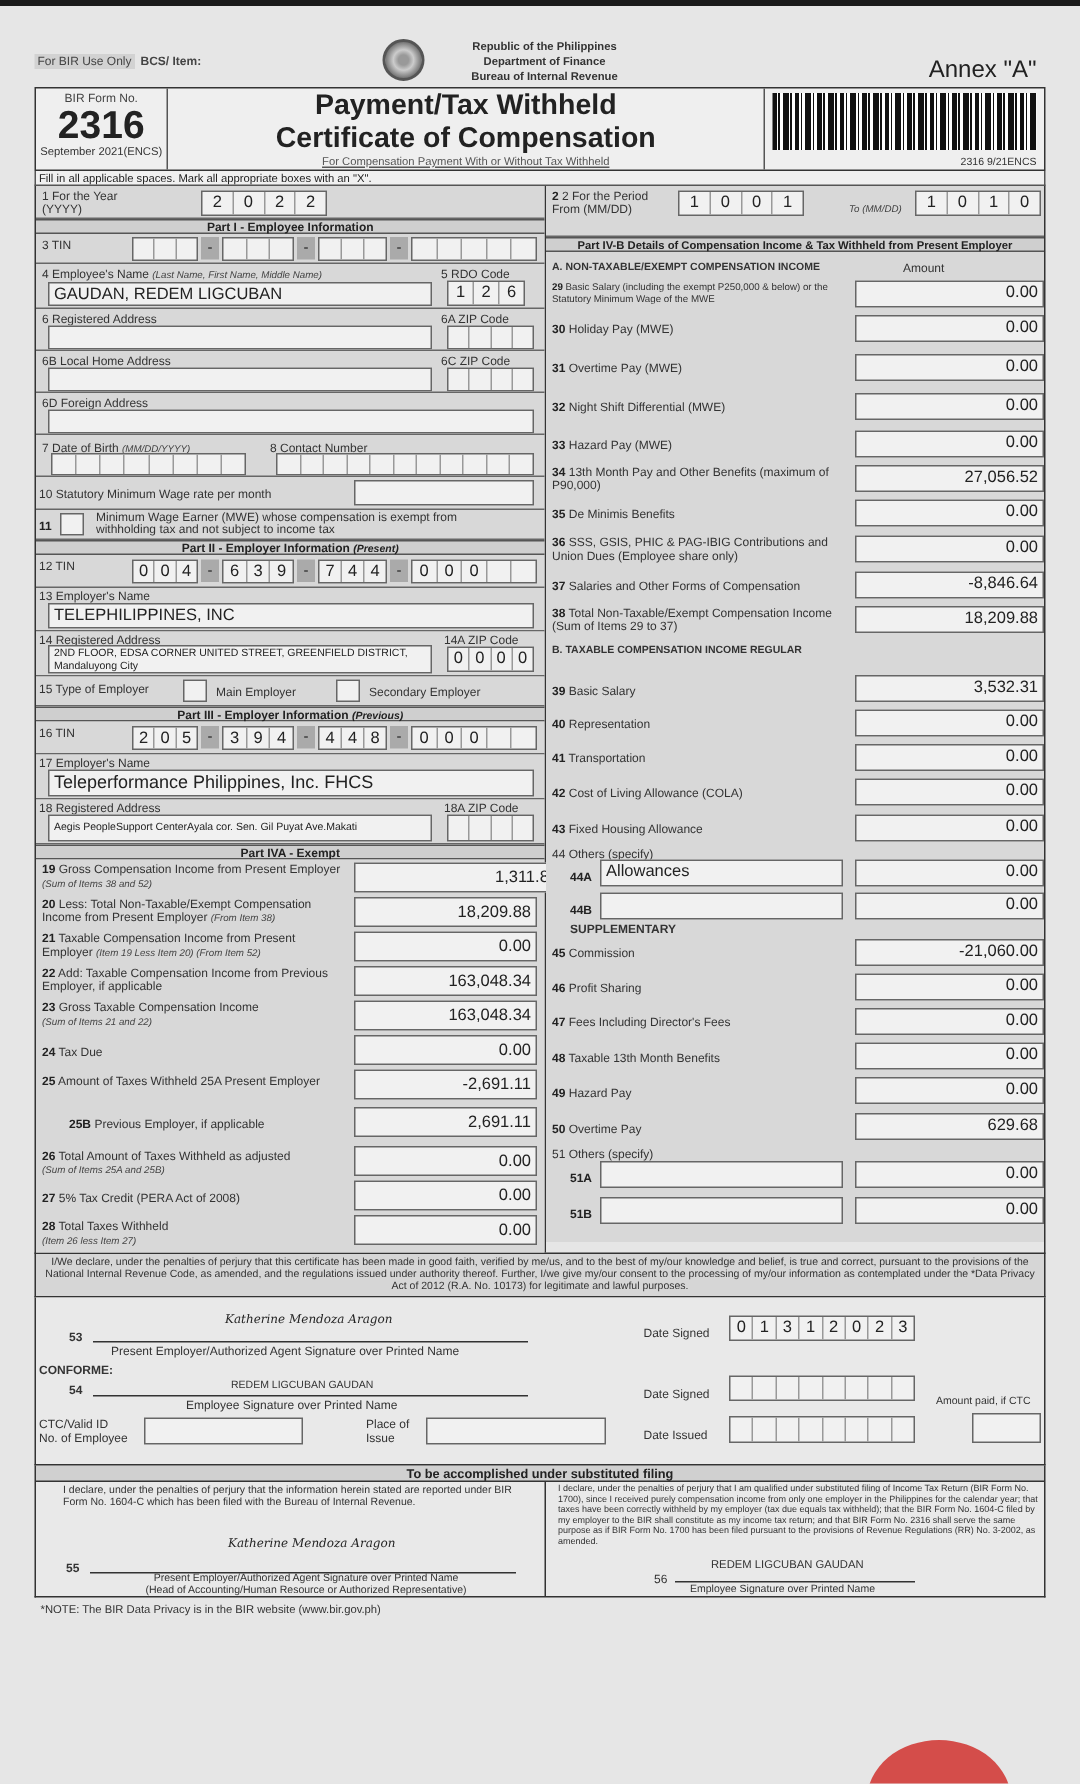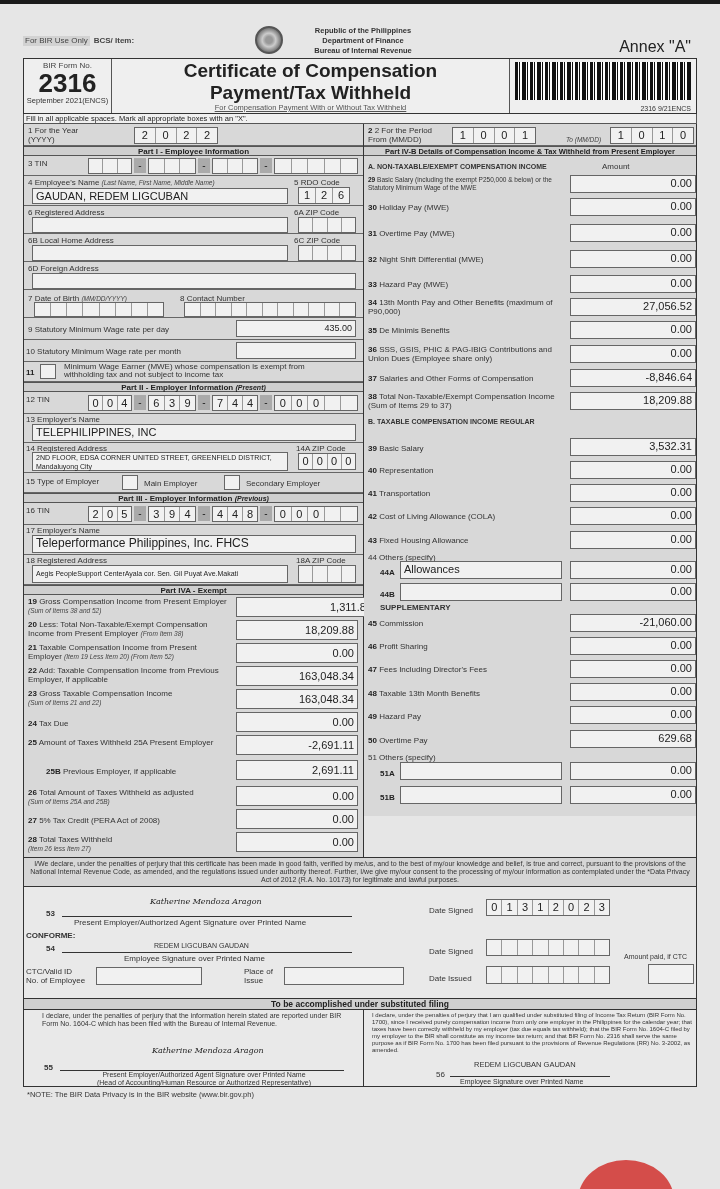--- a/index.html
+++ b/index.html
@@ -66,22 +66,22 @@
     <div class="annex">Annex "A"</div>
   </div>
 
   <div class="titlebox">
     <div class="formno">
       <div class="l1">BIR Form No.</div>
       <div class="big">2316</div>
       <div class="l3">September 2021(ENCS)</div>
     </div>
     <div class="titlec">
+      <div class="t1">Payment/Tax Withheld</div>
       <div class="t1">Certificate of Compensation</div>
-      <div class="t1">Payment/Tax Withheld</div>
       <div class="t3">For Compensation Payment With or Without Tax Withheld</div>
     </div>
     <div class="barcode">
       <div class="bars"></div>
       <div class="bcode">2316 9/21ENCS</div>
     </div>
   </div>
   <div class="fill">Fill in all applicable spaces. Mark all appropriate boxes with an "X".</div>
 
   <div class="cols">
@@ -180,24 +180,20 @@
             <span></span>
             <span></span>
             <span></span>
             <span></span>
             <span></span>
             <span></span>
             <span></span>
             <span></span>
             <span></span>
           </div>
-      </div>
-      <div class="row" style="height:22px">
-        <div class="lbl" style="left:4px;top:7px">9 Statutory Minimum Wage rate per day</div>
-        <div class="box amt" style="left:212px;top:2px;width:120px;height:17px;font-size:9px">435.00</div>
       </div>
       <div class="row" style="height:22px">
         <div class="lbl" style="left:2px;top:7px">10 Statutory Minimum Wage rate per month</div>
         <div class="box amt" style="left:212px;top:2px;width:120px;height:17px"></div>
       </div>
       <div class="row" style="height:20px">
         <div class="lbl" style="left:2px;top:6px"><b>11</b></div>
         <div class="box" style="left:16px;top:2px;width:16px;height:15px"></div>
         <div class="lbl" style="left:40px;top:1px;width:270px;line-height:8px">Minimum Wage Earner (MWE) whose compensation is exempt from withholding tax and not subject to income tax</div>
       </div>
@@ -317,21 +313,21 @@
         <div class="lbl" style="left:4px;top:193px;width:200px"><b>26</b> <span>Total Amount of Taxes Withheld as adjusted</span><br><span class="sm">(Sum of Items 25A and 25B)</span></div>
         <div class="box amt" style="left:212px;top:191px;width:122px;height:20px;line-height:19px">0.00</div>
         <div class="lbl" style="left:4px;top:221px"><b>27</b> <span>5% Tax Credit (PERA Act of 2008)</span></div>
         <div class="box amt" style="left:212px;top:214px;width:122px;height:20px;line-height:19px">0.00</div>
         <div class="lbl" style="left:4px;top:240px;width:200px"><b>28</b> <span>Total Taxes Withheld</span><br><span class="sm">(Item 26 less Item 27)</span></div>
         <div class="box amt" style="left:212px;top:237px;width:122px;height:20px;line-height:19px">0.00</div>
       </div>
     </div>
 
     <div class="rc">
-      <div class="row" style="height:22px">
+      <div class="row" style="height:34px">
         <div class="lbl" style="left:4px;top:2px"><b>2</b> <span>2  For the Period</span><br><span>From (MM/DD)</span></div>
         <div class="dig" style="left:88px;top:3px;width:84px;height:17px">
             <span>1</span>
             <span>0</span>
             <span>0</span>
             <span>1</span>
           </div>
         <div class="lbl sm" style="left:202px;top:11px">To (MM/DD)</div>
         <div class="dig" style="left:246px;top:3px;width:84px;height:17px">
             <span>1</span>

